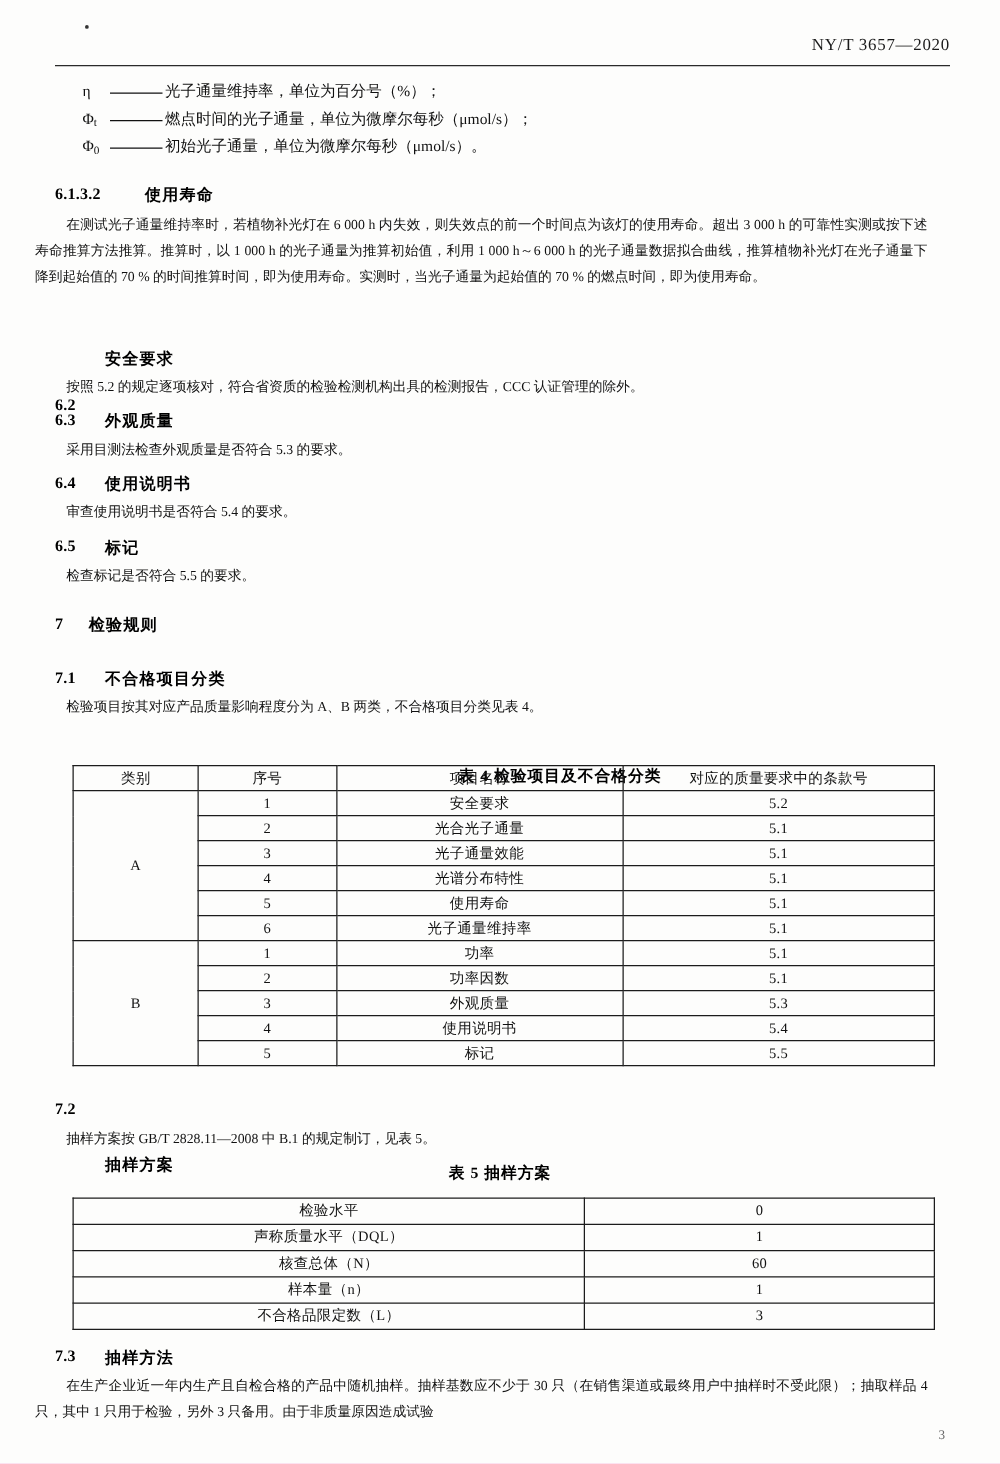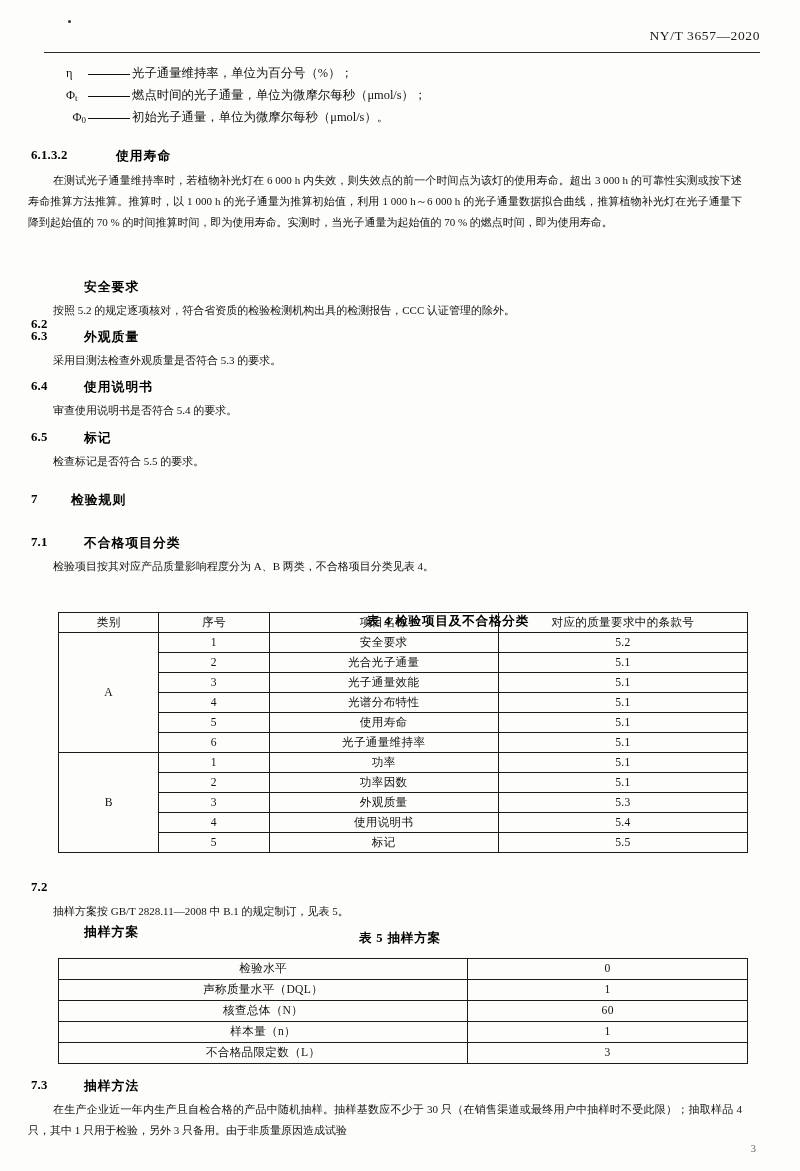--- a/index.html
+++ b/index.html
@@ -90,21 +90,21 @@
     position: absolute;
     left: 2px;
     right: 2px;
     top: 50%;
     height: 1px;
     background: #111;
   }
   .sub { font-size: 9px; vertical-align: -2px; }
   .secnum {
     position: absolute;
-    left: 31px;
+    left: 44px;
     font-size: 12.8px;
     font-weight: bold;
     letter-spacing: 0.2px;
     color: #000;
     white-space: nowrap;
   }
   .sectitle {
     position: absolute;
     font-size: 12.8px;
     font-weight: bold;
@@ -189,21 +189,21 @@
       <div class="header-code">NY/T 3657—2020</div>
     </div>
     <div class="header-rule"></div>
 
     <div class="defline" style="top:64px;">
       <span class="sym">η</span><span class="dash"></span><span>光子通量维持率，单位为百分号（%）；</span>
     </div>
     <div class="defline" style="top:86px;">
       <span class="sym">Φ<span class="sub">t</span></span><span class="dash"></span><span>燃点时间的光子通量，单位为微摩尔每秒（μmol/s）；</span>
     </div>
-    <div class="defline" style="top:108px;text-align:right;">
+    <div class="defline" style="top:108px;">
       <span class="sym">Φ<span class="sub">0</span></span><span class="dash"></span><span>初始光子通量，单位为微摩尔每秒（μmol/s）。</span>
     </div>
 
     <div class="secnum" style="top:148px;">6.1.3.2</div>
     <div class="sectitle" style="left:116px; top:148px;">使用寿命</div>
     <div class="para" style="top:170px;">在测试光子通量维持率时，若植物补光灯在 6 000 h 内失效，则失效点的前一个时间点为该灯的使用寿命。超出 3 000 h 的可靠性实测或按下述寿命推算方法推算。推算时，以 1 000 h 的光子通量为推算初始值，利用 1 000 h～6 000 h 的光子通量数据拟合曲线，推算植物补光灯在光子通量下降到起始值的 70 % 的时间推算时间，即为使用寿命。实测时，当光子通量为起始值的 70 % 的燃点时间，即为使用寿命。</div>
 
     <div class="secnum" style="top:279px;margin-top:38px;">6.2</div>
     <div class="sectitle" style="left:84px; top:279px;">安全要求</div>
     <div class="para" style="top:300px;">按照 5.2 的规定逐项核对，符合省资质的检验检测机构出具的检测报告，CCC 认证管理的除外。</div>

